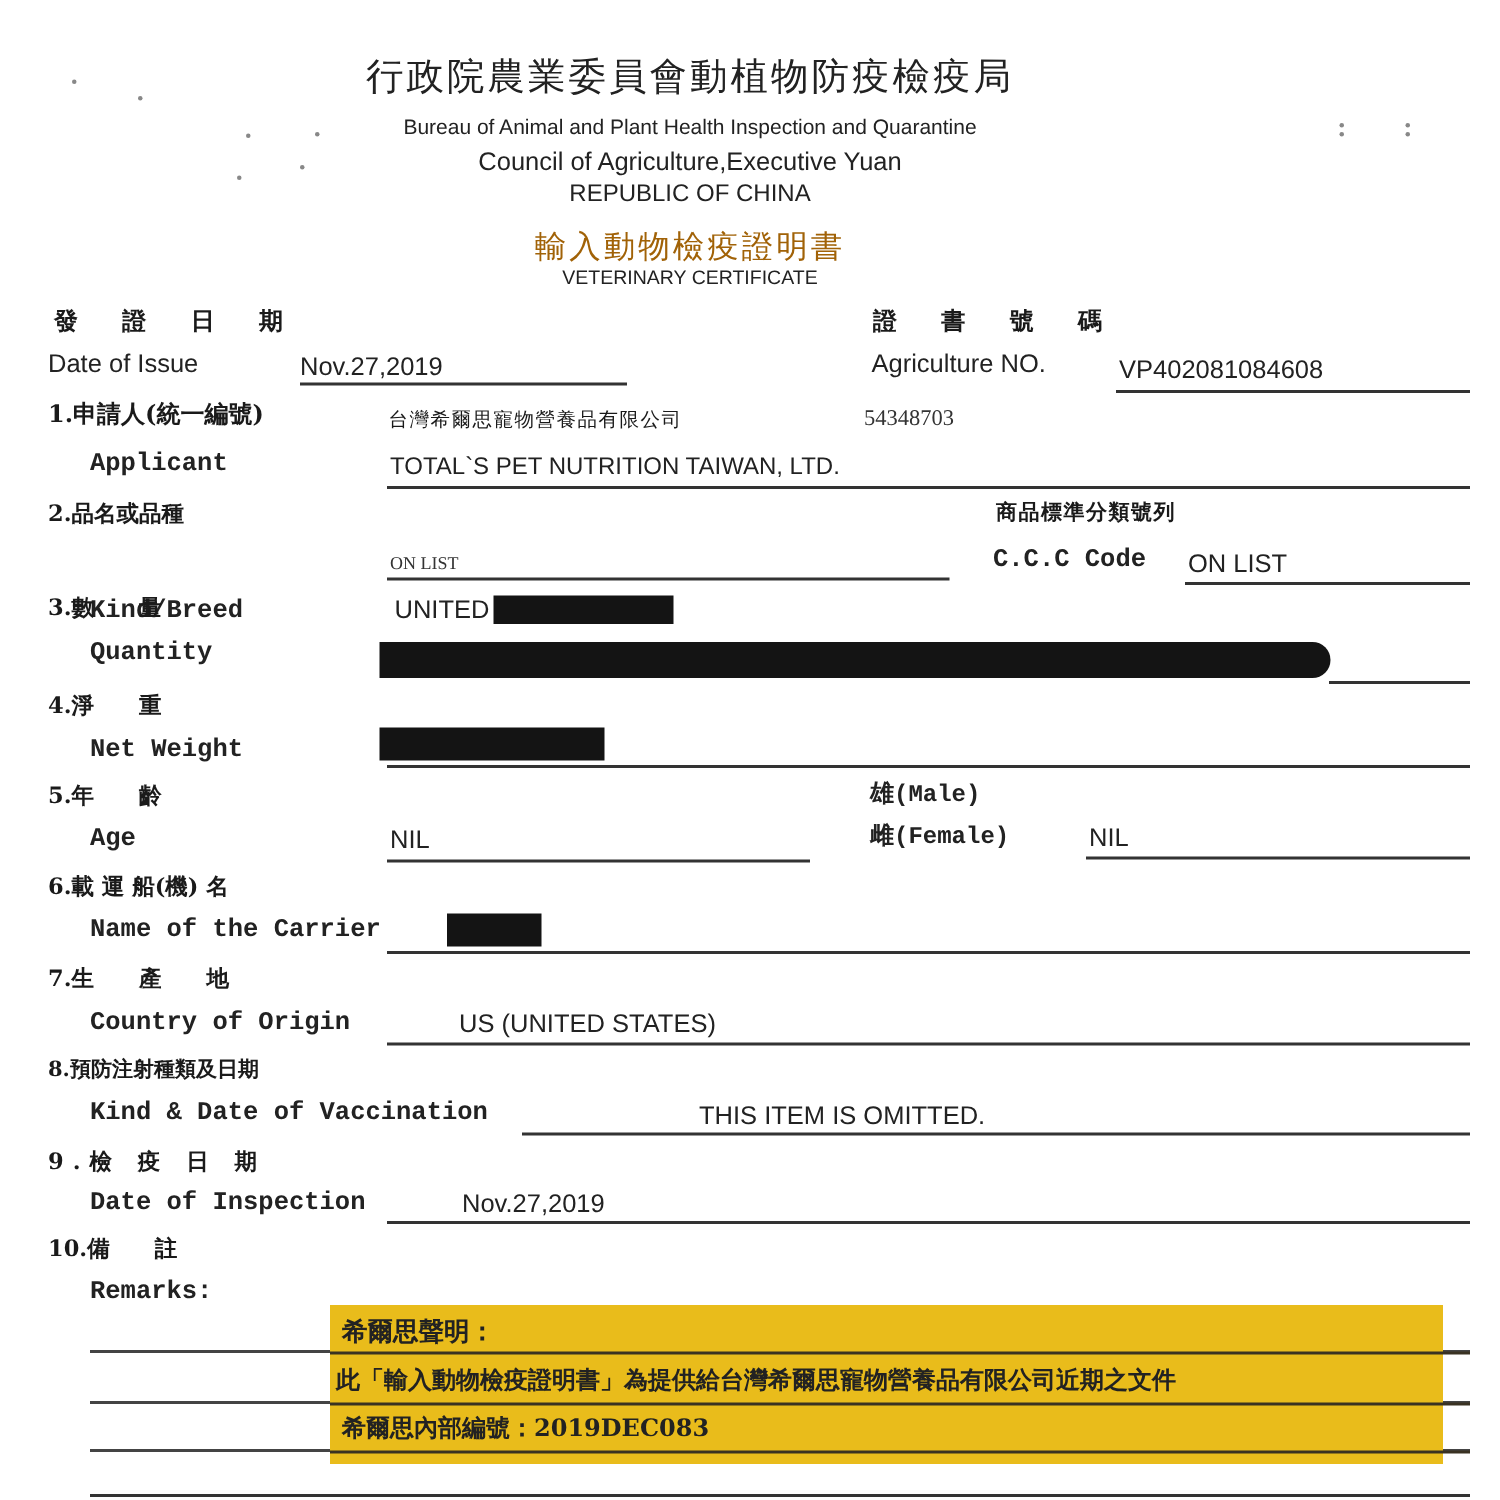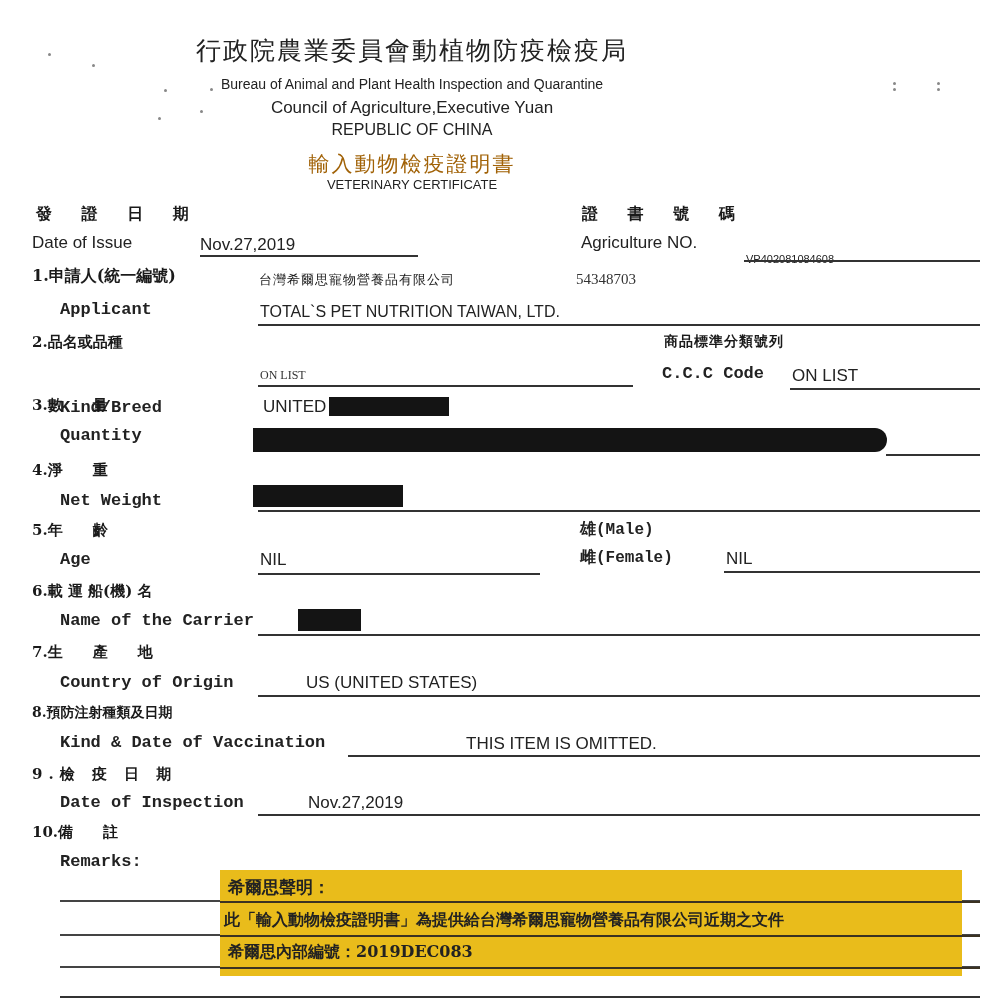--- a/index.html
+++ b/index.html
@@ -2,21 +2,21 @@
 <html><head>
   <meta charset="utf-8">
   <style>
     html, body { margin: 0; padding: 0; }
     body {
       width: 1000px; height: 1000px; position: relative; overflow: hidden;
       background: #ffffff; color: #1a1a1a;
       font-family: "Liberation Sans", sans-serif;
     }
     .abs { position: absolute; white-space: nowrap; }
-    .center { left: 0; width: 824px; text-align: center; }
+    .center { left: 0; width: 824px; text-align: center; padding-left: 48px; }
     .serif-cjk { font-family: "DejaVu Serif", serif; letter-spacing: 2px; }
     .mono { font-family: "Liberation Mono", "DejaVu Sans Mono", monospace; font-weight: bold; color: #222; }
     .sans { font-family: "Liberation Sans", sans-serif; color: #222; }
     .hline { position: absolute; height: 2px; background: #333; }
     .hline.thin { height: 1.5px; background: #444; }
     .redact { position: absolute; background: #141414; }
     .speck { position: absolute; width: 3px; height: 3px; border-radius: 50%; background: #888; }
     .highlight {
       position: absolute; left: 220px; top: 870px; width: 742px; height: 106px;
       background: #e9bc1b;
@@ -44,21 +44,21 @@
 <div class="abs center serif-cjk" style="top:150px;font-size:21px;color:#a16207;">輸入動物檢疫證明書</div>
 <div class="abs center sans" style="top:177px;font-size:13px;">VETERINARY CERTIFICATE</div>
 
 <div class="abs serif-cjk" style="left:36px;top:204px;font-size:16px;font-weight:bold;letter-spacing:12px;">發 證 日 期</div>
 <div class="abs sans" style="left:32px;top:233px;font-size:17px;">Date of Issue</div>
 <div class="abs sans" style="left:200px;top:235px;font-size:17px;">Nov.27,2019</div>
 <div class="hline" style="left:200px;top:255px;width:218px;"></div>
 
 <div class="abs serif-cjk" style="left:582px;top:204px;font-size:16px;font-weight:bold;letter-spacing:12px;">證 書 號 碼</div>
 <div class="abs sans" style="left:581px;top:233px;font-size:17px;">Agriculture NO.</div>
-<div class="abs sans" style="left:746px;top:253px;font-size:11px;">VP402081084608</div>
+<div class="abs sans" style="left:746px;top:237px;font-size:17px;">VP402081084608</div>
 <div class="hline" style="left:744px;top:260px;width:236px;"></div>
 
 <div class="abs serif-cjk" style="left:32px;top:266px;font-size:16px;font-weight:bold;letter-spacing:0;">1.申請人(統一編號)</div>
 <div class="abs mono" style="left:60px;top:300px;font-size:17px;font-weight:bold;">Applicant</div>
 <div class="abs serif-cjk" style="left:259px;top:271px;font-size:13px;letter-spacing:1px;">台灣希爾思寵物營養品有限公司</div>
 <div class="abs" style="left:576px;top:271px;font-size:15px;font-family:'Liberation Serif',serif;color:#333;text-align:center;">54348703</div>
 <div class="abs sans" style="left:260px;top:303px;font-size:16px;">TOTAL`S PET NUTRITION TAIWAN, LTD.</div>
 <div class="hline" style="left:258px;top:324px;width:722px;"></div>
 
 <div class="abs serif-cjk" style="left:32px;top:333px;font-size:15px;font-weight:bold;letter-spacing:0;">2.品名或品種</div>

